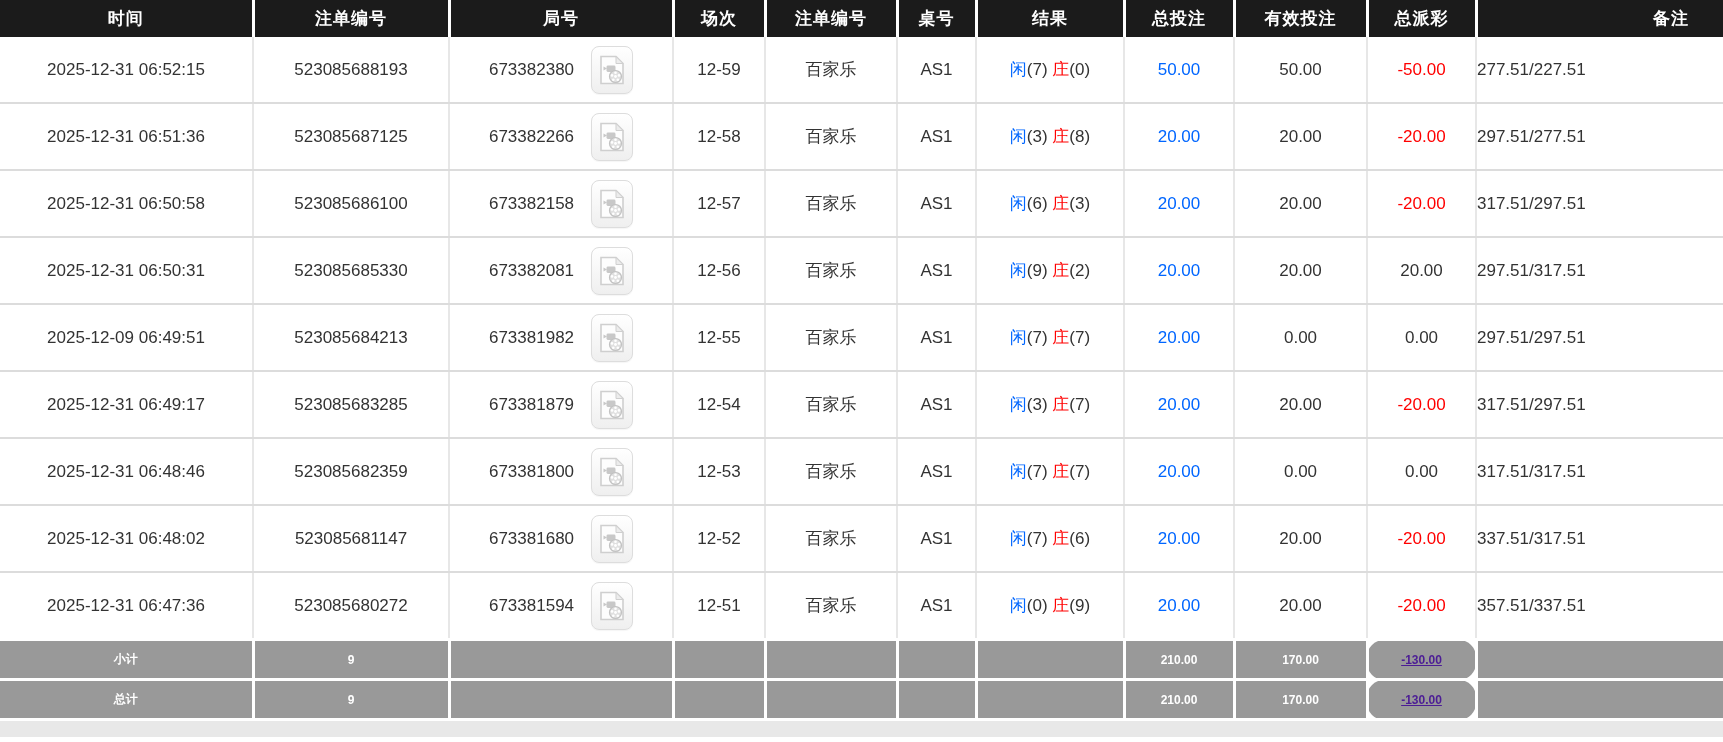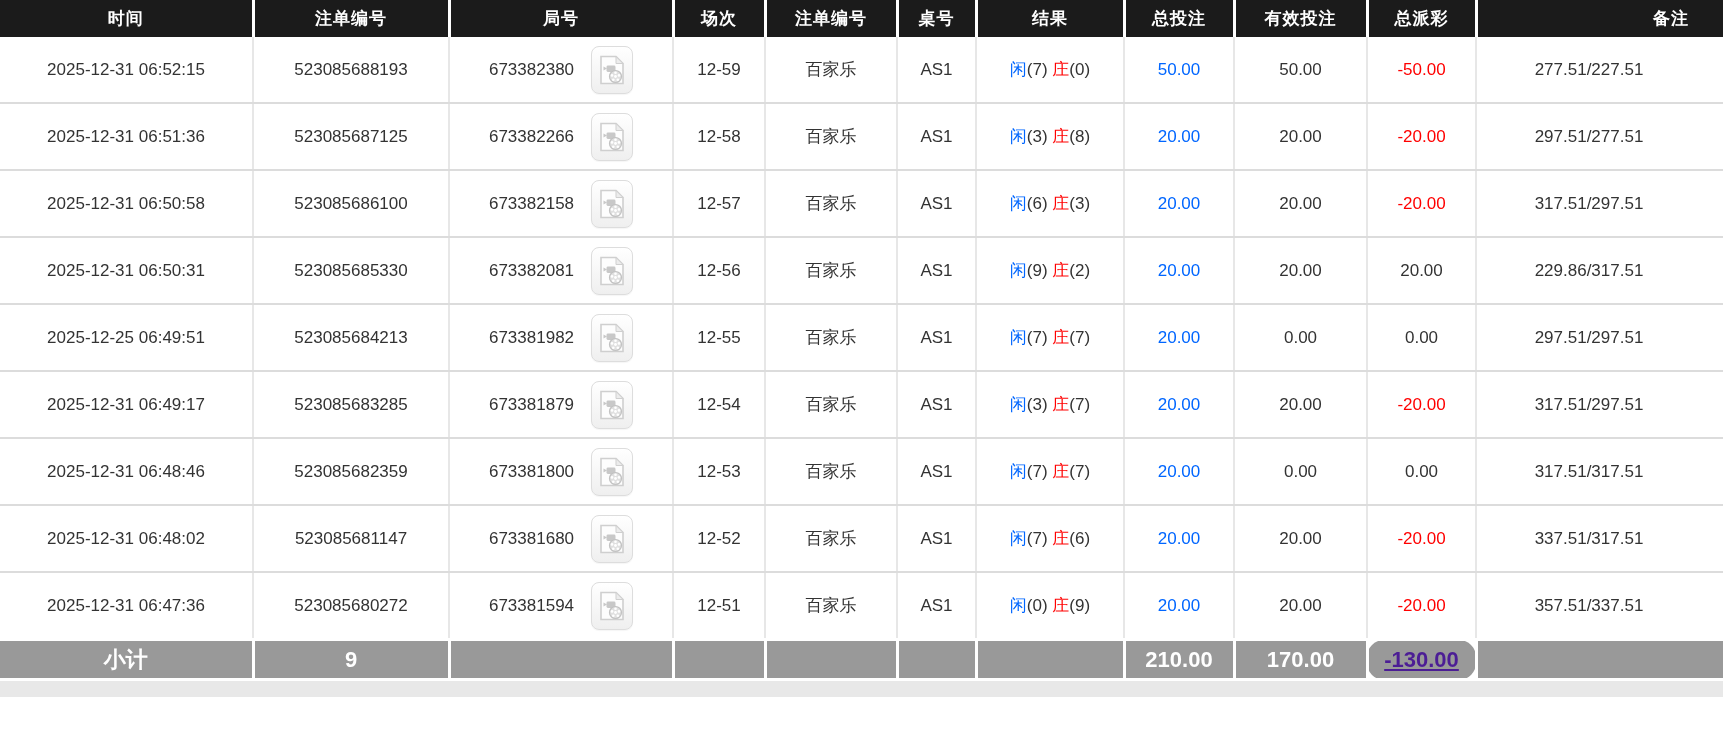--- a/index.html
+++ b/index.html
@@ -16,37 +16,37 @@
   }
   tr.head-row th:first-child{border-left:none;}
   tr.head-row th.c-remark{text-align:right;padding-right:34px;}
   
   tr.data-row td{
     height:65px;font-size:17px;text-align:center;padding:0;
     border-bottom:2px solid #dcdcdc;border-right:2px solid #e7e7e7;
     background:#fff;white-space:nowrap;
   }
   tr.data-row td:last-child{border-right:none;}
-  tr.data-row td.c-remark{text-align:center;padding-right:22px;border-radius:25px;}
+  tr.data-row td.c-remark{text-align:left;padding-right:22px;border-radius:25px;}
   .blue{color:#0066ff;}
   .res-p{color:#0066ff;}
   .res-b{color:#ff0000;}
   .res-score{color:#333;}
   .js-payout.neg{color:#ff0000;border-radius:17px;}
   
   .round-wrap{display:inline-flex;align-items:center;gap:17px;}
   .video-btn{
     display:inline-flex;align-items:center;justify-content:center;
     width:40px;height:46px;border:1px solid #ddd;border-radius:8px;
     background:linear-gradient(#ffffff,#efefef);cursor:pointer;
     box-shadow:0 1px 1px rgba(0,0,0,0.04);
   }
   
   tr.sum-row td{
-    background:#999999;color:#fff;font-weight:bold;font-size:22px;
+    background:#999999;color:#fff;font-weight:bold;font-size:12px;
     height:37px;text-align:center;padding:0;
     border:3px solid #fff;white-space:nowrap;
   }
   tr.sum-row td:first-child{border-left:none;}
   tr.sum-row td:last-child{border-right:none;}
   tr.sum-row td.js-payout.neg{color:#4c1d95;text-decoration:underline;}
   
   .bottom-strip{width:1723px;height:16px;background:#e8e8e8;}
 </style>
 </head>
@@ -205,25 +205,25 @@
         </span>
       </span>
     </td>
     <td>12-56</td>
     <td>百家乐</td>
     <td>AS1</td>
     <td><span class="res-p">闲</span><span class="res-score">(9)</span> <span class="res-b">庄</span><span class="res-score">(2)</span></td>
     <td class="blue">20.00</td>
     <td>20.00</td>
     <td class="js-payout">20.00</td>
-    <td class="c-remark">229.86/317.51</td>
-  </tr>
-
-  <tr class="data-row">
-    <td>2025-12-25 06:49:51</td>
+    <td class="c-remark">297.51/317.51</td>
+  </tr>
+
+  <tr class="data-row">
+    <td>2025-12-09 06:49:51</td>
     <td>523085684213</td>
     <td>
       <span class="round-wrap">
         <span>673381982</span>
         <span class="video-btn">
           <svg width="26" height="30" viewBox="0 0 26 30">
             <path d="M2 1.5 h15 l7 7 v20 h-22 z" fill="#fdfdfd" stroke="#cfcfcf" stroke-width="1.6"></path>
             <path d="M17 1.5 l7 7 h-7 z" fill="#ececec" stroke="#cfcfcf" stroke-width="1"></path>
             <path d="M8 13.5 l-3.5 2 v-4 z" fill="#c8c8c8"></path>
             <rect x="7.5" y="10.5" width="9" height="6.5" rx="1.4" fill="#c8c8c8"></rect>
@@ -387,15 +387,28 @@
       <td></td>
       <td></td>
       <td></td>
       <td></td>
       <td></td>
       <td>210.00</td>
       <td>170.00</td>
       <td class="js-payout neg">-130.00</td>
       <td></td>
     </tr>
+    <tr class="sum-row">
+      <td>总计</td>
+      <td>9</td>
+      <td></td>
+      <td></td>
+      <td></td>
+      <td></td>
+      <td></td>
+      <td>210.00</td>
+      <td>170.00</td>
+      <td class="js-payout neg">-130.00</td>
+      <td></td>
+    </tr>
   </tbody>
 </table>
 <div class="bottom-strip"></div>
 
 </body></html>

